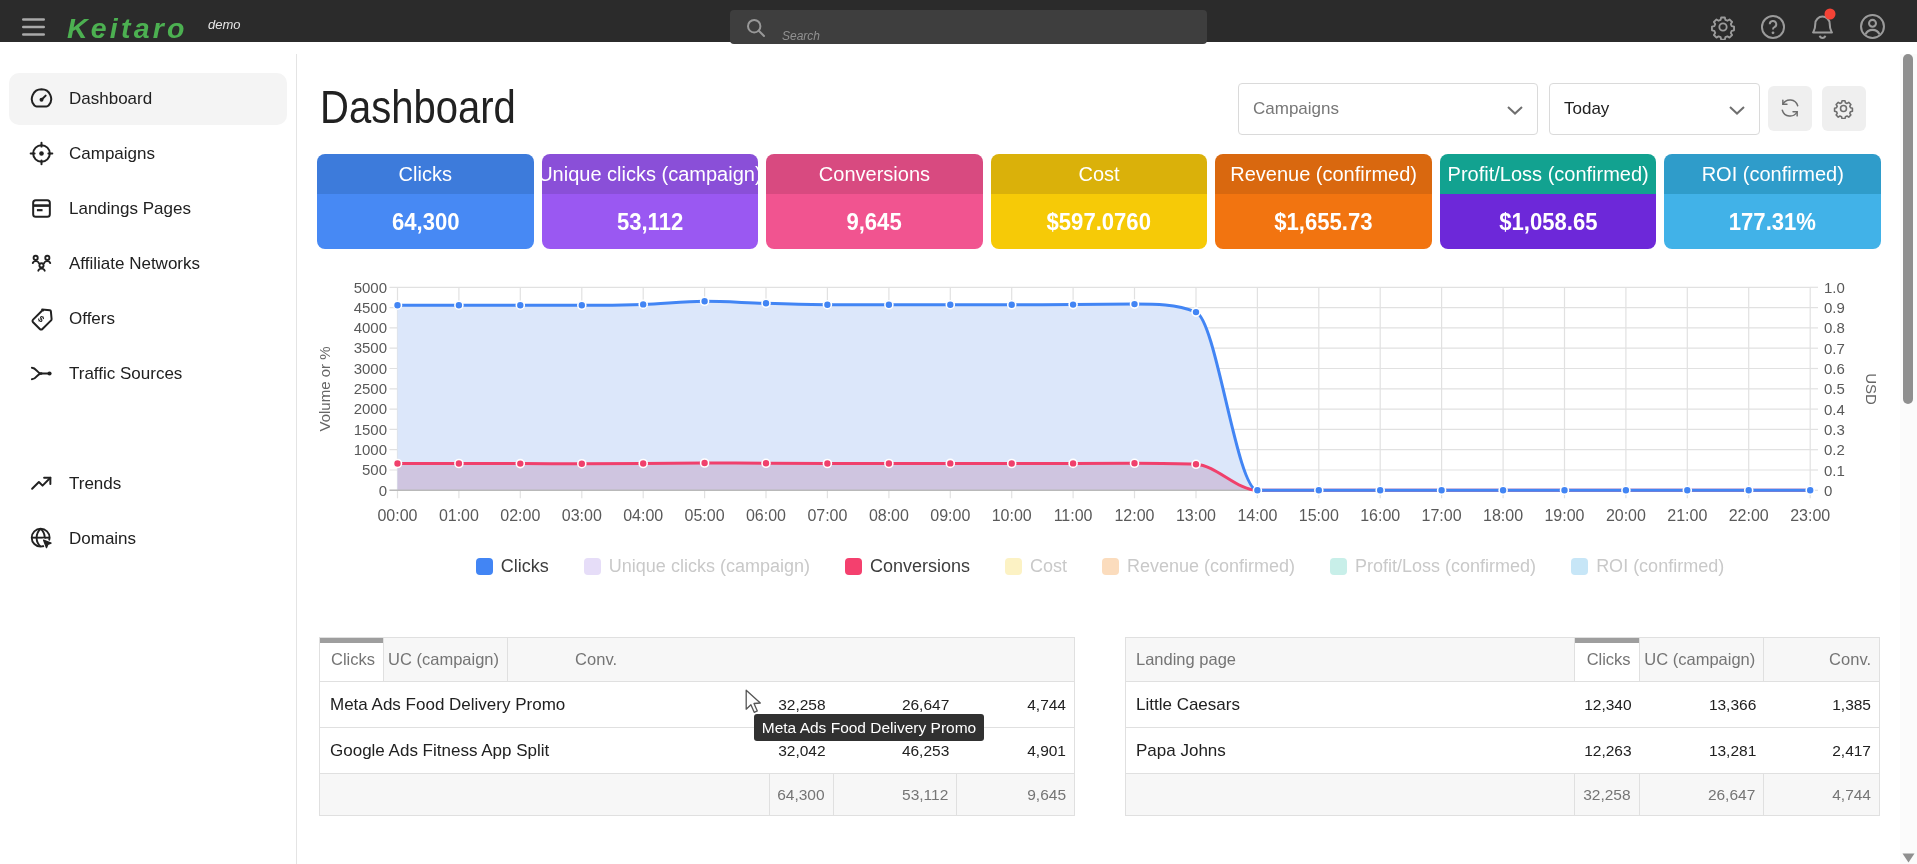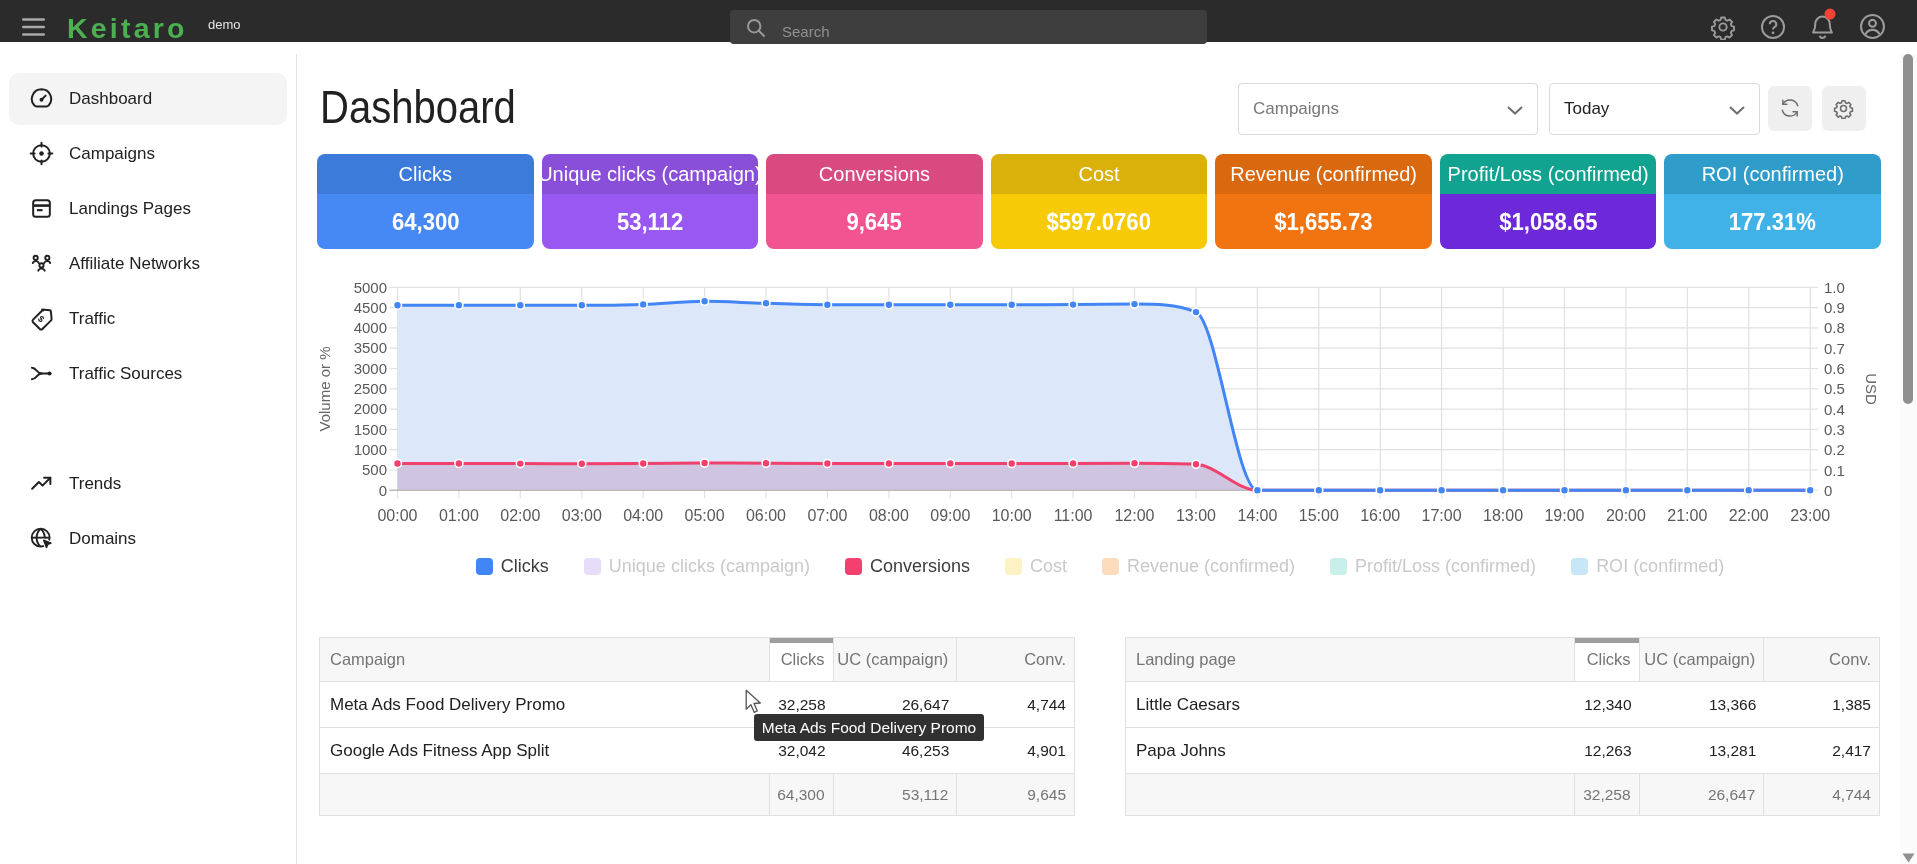--- a/index.html
+++ b/index.html
@@ -1,24 +1,24 @@
 <!DOCTYPE html>
 <html><head>
 <meta charset="utf-8">
 <style>
   * { margin:0; padding:0; box-sizing:border-box; }
   html,body { width:1917px; height:864px; overflow:hidden; background:#fff;
     font-family:"Liberation Sans", sans-serif; }
   .abs { position:absolute; }
   
-  #topbar { position:absolute; left:0; top:0; width:1917px; height:42px; background:#2b2b2b; }
+  #topbar { position:absolute; left:0; top:0; width:1917px; height:42px; background:#2b2b2b;font-style:italic; }
   #logo { position:absolute; left:67px; top:12px; font-size:28.5px; font-weight:700; color:#4cb051; letter-spacing:3.2px; }
   #demo { position:absolute; left:208px; top:17px; font-size:13px; color:#e5e5e5; }
   #search { position:absolute; left:730px; top:10px; width:477px; height:34px; background:#3e3e3e; border-radius:4px; }
-  #search span { position:absolute; left:52px; top:13px; font-size:15px; color:#919191; }
+  #search span { position:absolute; left:52px; top:19px; font-size:12px; color:#919191; }
   
   #sidebar { position:absolute; left:0; top:54px; width:297px; height:810px; background:#fff; border-right:1px solid #e4e4e4; }
   .mi { position:absolute; left:9px; width:278px; height:52px; border-radius:10px; }
   .mi.active { background:#f4f4f4; }
   .mi span { position:absolute; left:60px; top:16px; font-size:17px; color:#212121; }
   .mi svg { position:absolute; left:20px; top:13px; }
   
   #title { position:absolute; left:320px; top:83px; font-size:46px; line-height:48px; color:#212121; font-weight:400; transform:scale(0.87,1); transform-origin:left top;}
   .select { position:absolute; top:83px; height:52px; border:1px solid #dadada; border-radius:4px; background:#fff; }
   .btn { position:absolute; top:86px; width:44px; height:45px; background:#efefef; border-radius:6px; }
@@ -133,21 +133,21 @@
         <path d="M8.9 18.9c.4-1.2 1.6-2 3.1-2s2.7.8 3.1 2"></path>
       </svg>
     <span>Affiliate Networks</span>
   </div>
   <div class="mi" style="top:239px">
     <svg width="25" height="25" viewBox="0 0 24 24" fill="none" stroke="#212121" stroke-width="1.9">
         <path d="M11.2 3.6c.5-.5 1.2-.6 1.8-.3l6.4 2.7c.4.2.7.5.9.9l2.7-6.4z" transform="translate(0,0) scale(0)"></path>
         <path d="M12.6 3.3 20 4.1c.5.1.9.5 1 1l.7 7.4c0 .5-.1 1-.5 1.3l-8.3 8.3c-.7.7-1.8.7-2.5 0l-6.5-6.5c-.7-.7-.7-1.8 0-2.5l8.3-8.3c.3-.4.8-.5 1.4-.5z" stroke-linejoin="round"></path>
         <text x="11.6" y="15.4" font-size="8.5" font-weight="700" fill="#212121" stroke="none" text-anchor="middle" transform="rotate(42 11.6 12.4)">$</text>
       </svg>
-    <span>Traffic</span>
+    <span>Offers</span>
   </div>
   <div class="mi" style="top:294px">
     <svg width="25" height="25" viewBox="0 0 24 24" fill="none" stroke="#212121" stroke-width="1.9" stroke-linecap="round">
         <path d="M2.8 6.5c4.6 0 4.6 5.5 9.2 5.5"></path>
         <path d="M2.8 17.5c4.6 0 4.6-5.5 9.2-5.5"></path>
         <line x1="12" y1="12" x2="18.5" y2="12"></line>
         <circle cx="19.7" cy="12" r="2" fill="#212121" stroke="none"></circle>
       </svg>
     <span>Traffic Sources</span>
   </div>
@@ -385,21 +385,20 @@
   <div class="li on"><div class="sw" style="background:#4285f4"></div>Clicks</div>
   <div class="li"><div class="sw" style="background:#e6ddf8"></div>Unique clicks (campaign)</div>
   <div class="li on"><div class="sw" style="background:#f4406e"></div>Conversions</div>
   <div class="li"><div class="sw" style="background:#fcf2c4"></div>Cost</div>
   <div class="li"><div class="sw" style="background:#fbdcbd"></div>Revenue (confirmed)</div>
   <div class="li"><div class="sw" style="background:#c8efe9"></div>Profit/Loss (confirmed)</div>
   <div class="li"><div class="sw" style="background:#c7e6f7"></div>ROI (confirmed)</div>
 </div>
 <div class="tbl" style="left:319px;width:756px">
   <div class="trow thead">
-    <div class="cname" style="width:451px">Campaign</div>
     <div class="cnum selcol" style="width:64px;justify-content:flex-end"><div class="sortbar"></div>Clicks</div>
     <div class="cnum" style="width:124px">UC (campaign)</div>
     <div class="cnum" style="width:117px">Conv.</div>
   </div>
   <div class="trow tbody">
     <div class="cname" style="width:451px">Meta Ads Food Delivery Promo</div>
     <div class="cnum" style="width:64px">32,258</div>
     <div class="cnum" style="width:124px">26,647</div>
     <div class="cnum" style="width:117px">4,744</div>
   </div>

